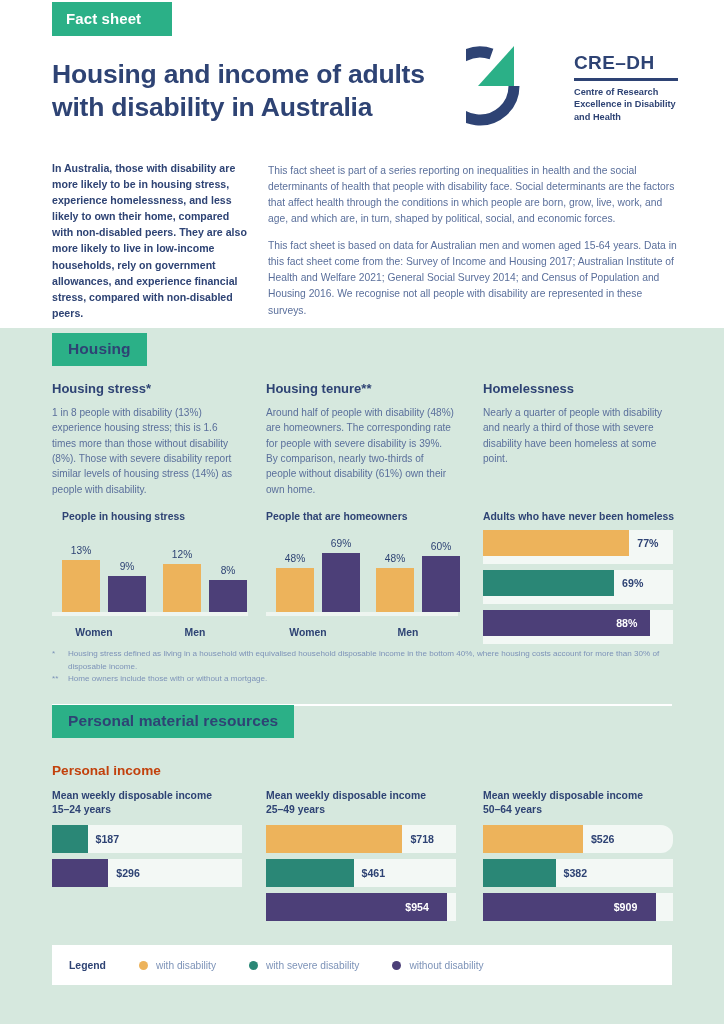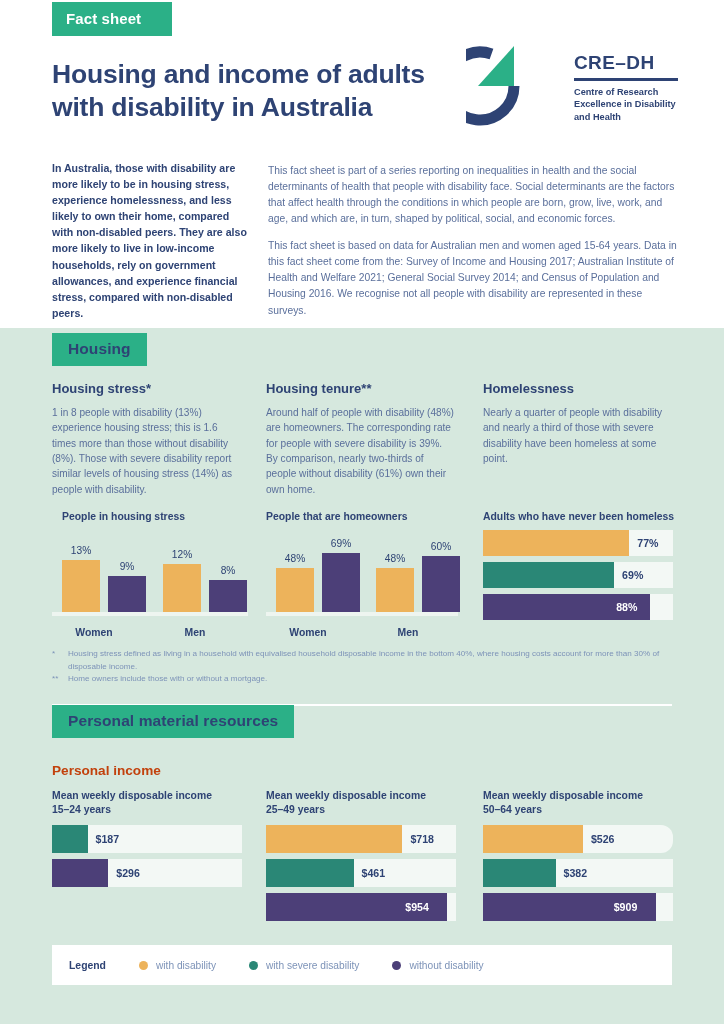--- a/index.html
+++ b/index.html
@@ -86,21 +86,21 @@
     position: absolute; left: -6px; width: 50px; text-align: center;
     font-size: 10.2px; color: #2e4374;
   }
   .group-label {
     position: absolute; bottom: 0; font-size: 10.4px; font-weight: 700;
     color: #2e4374; text-align: center; width: 100px;
   }
 
   
   .hchart { position: absolute; }
-  .hrow { position: relative; background: #f3f8f5; height: 26px; margin-bottom: 6px; }
+  .hrow { position: relative; background: #f3f8f5; height: 34px; margin-bottom: 6px; }
   .hfill { position: absolute; left: 0; top: 0; height: 26px; }
   .hval {
     position: absolute; top: 0; height: 26px; line-height: 26px;
     font-size: 10.6px; font-weight: 700; color: #2e4374;
   }
   .hval.inside { color: #ffffff; }
 
   .footnotes {
     position: absolute; left: 52px; top: 648px; width: 640px;
     font-size: 8.1px; line-height: 1.55; color: #7d93b8;

